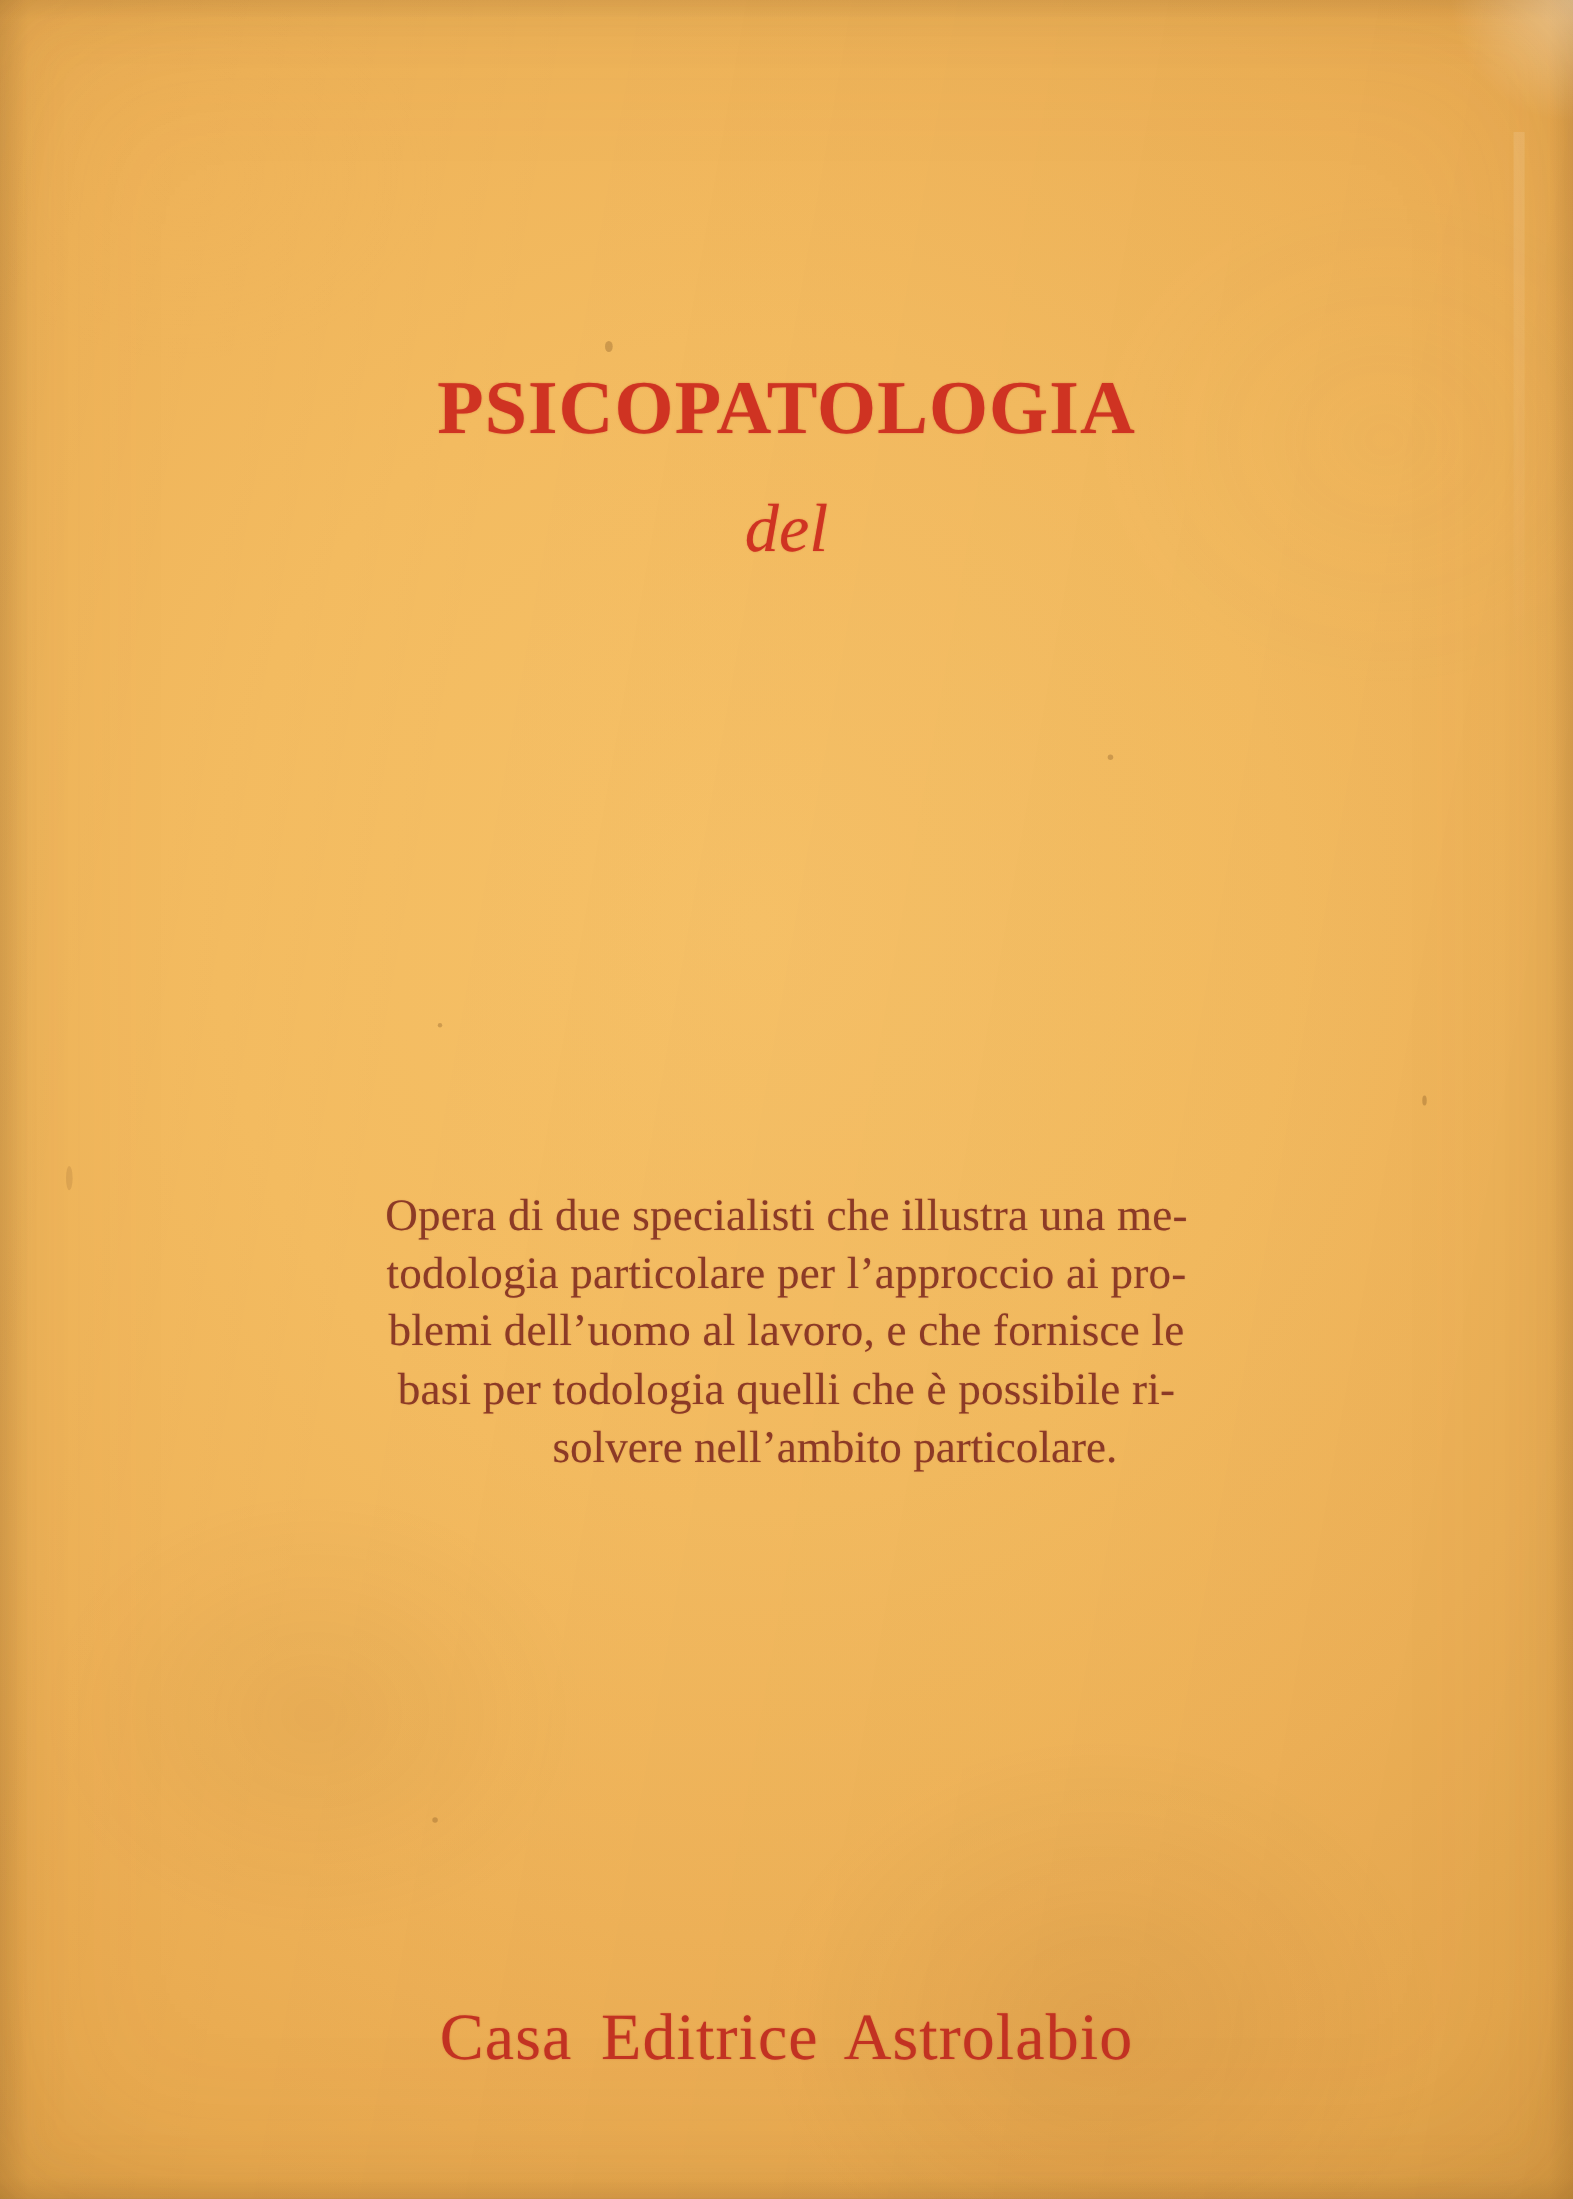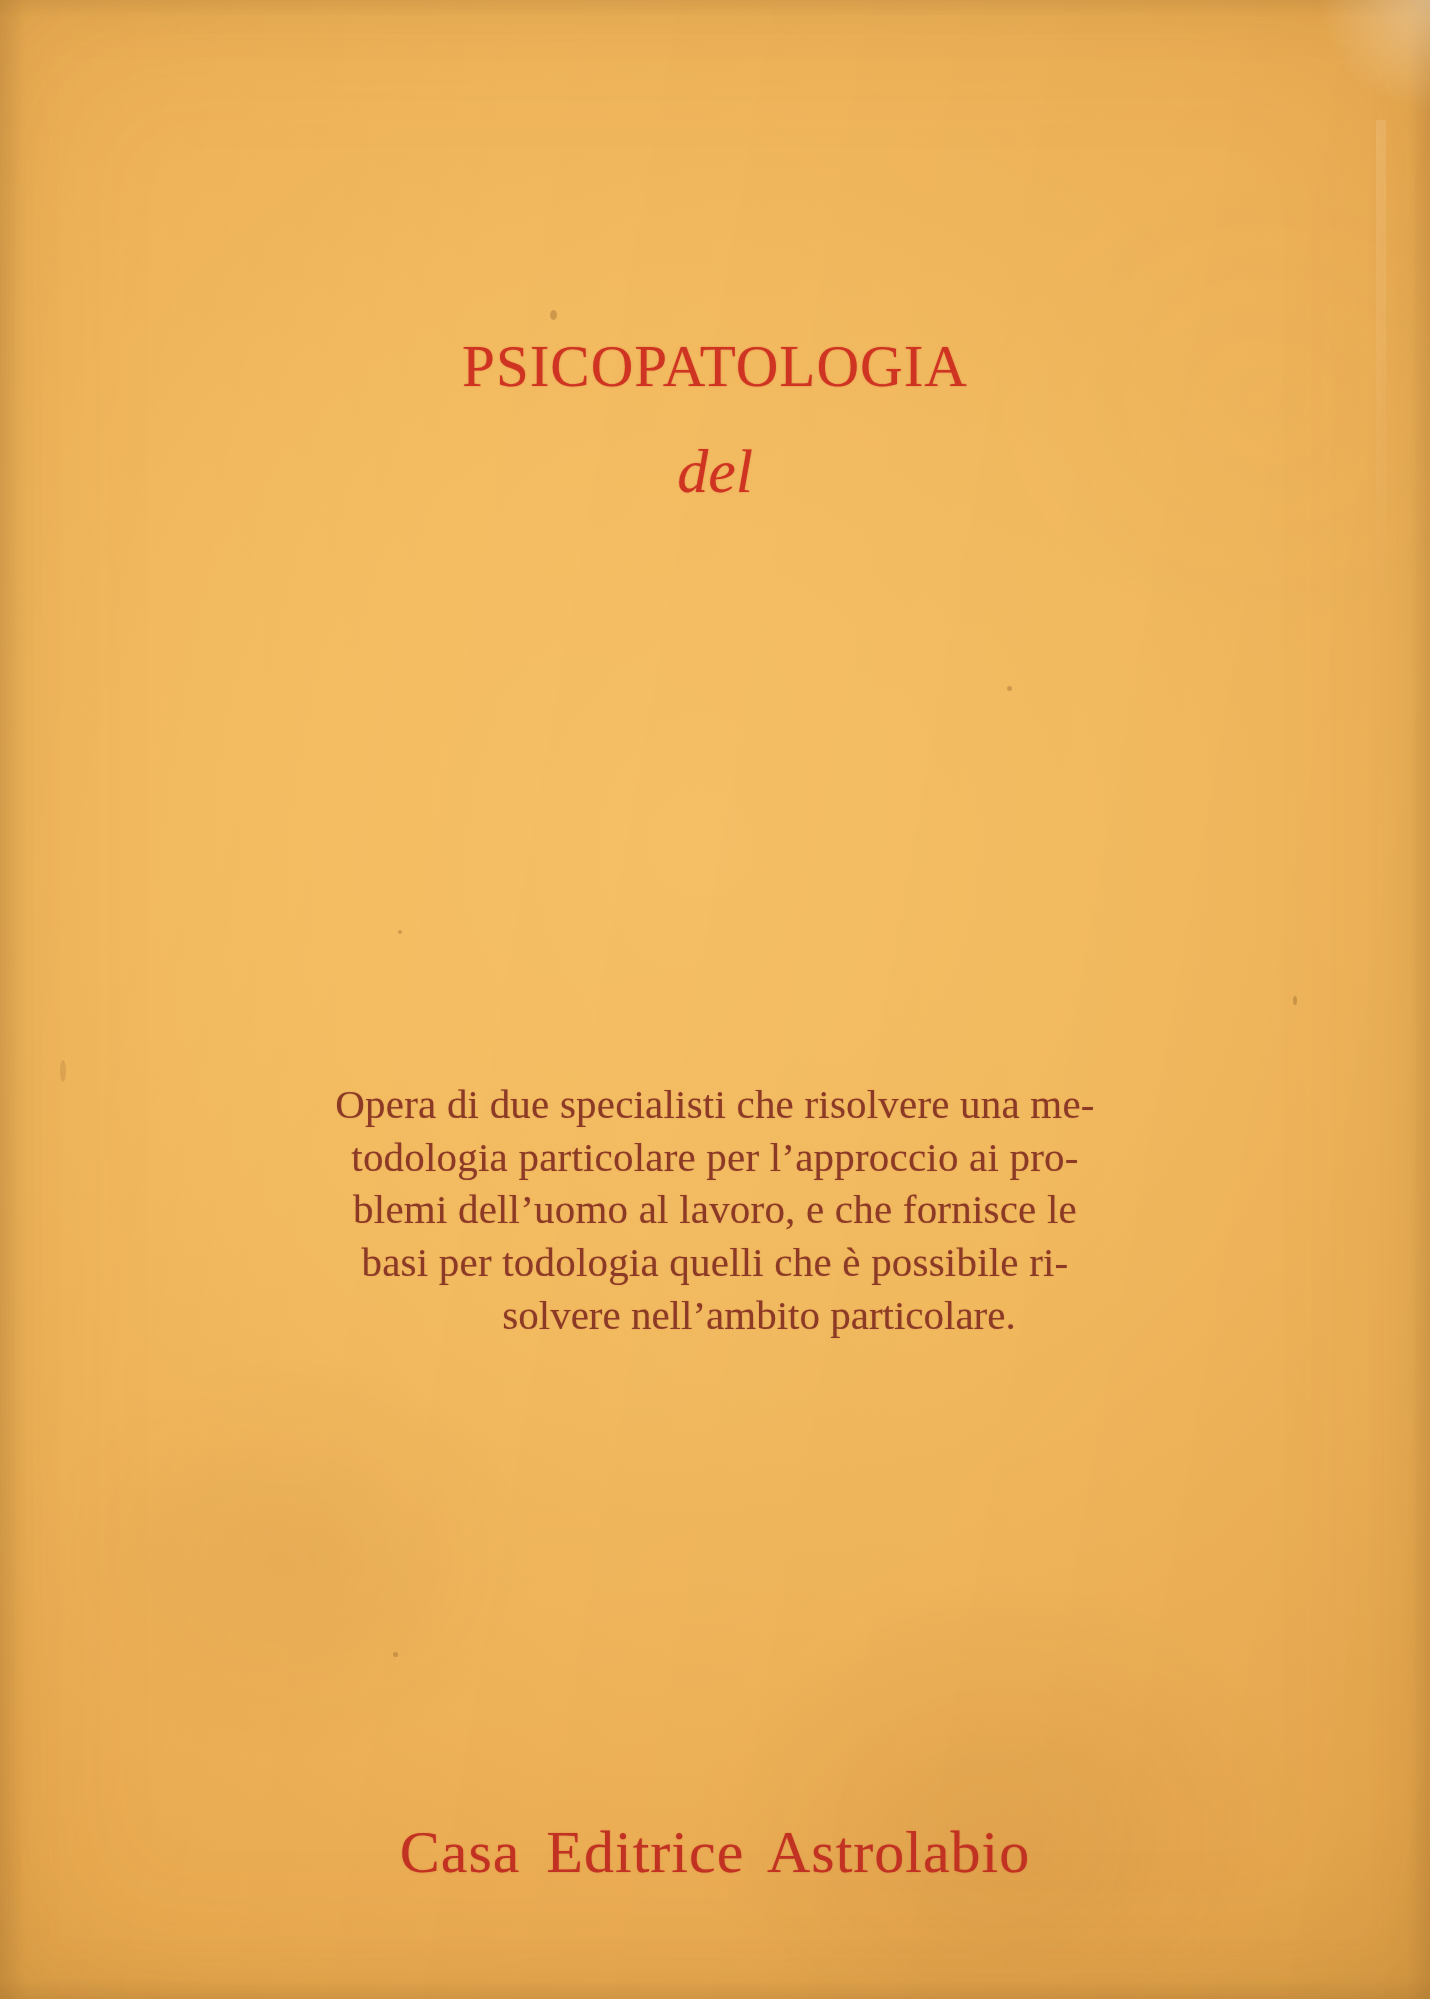--- a/index.html
+++ b/index.html
@@ -72,26 +72,27 @@
 
   .title-block {
     position: absolute;
     top: 336px;
     left: 0;
     right: 0;
     text-align: center;
     color: #c9301f;
   }
   .title-main {
-    font-size: 59px;
+    font-size: 69px;
     letter-spacing: 1px;
     line-height: 1.02;
     font-family: "Liberation Serif", serif;
     color: #cf3322;
     text-shadow: 0 0 1.6px rgba(200,45,30,0.5);
+    font-weight: bold;
   }
   .title-del {
     font-style: italic;
     font-size: 62px;
     margin-top: 40px;
     color: #cf3322;
     font-family: "Liberation Serif", serif;
     text-shadow: 0 0 1.5px rgba(200,45,30,0.45);
   }
   .title-second {
@@ -172,21 +173,21 @@
 
   <div class="layer">
 
 
     <div class="title-block">
       <div class="title-main">PSICOPATOLOGIA</div>
       <div class="title-del">del</div>
     </div>
 
     <div class="blurb">
-      <div>Opera di due specialisti che risolvere una me-</div>
+      <div>Opera di due specialisti che illustra una me-</div>
       <div>todologia particolare per l’approccio ai pro-</div>
       <div>blemi dell’uomo al lavoro,  e  che fornisce le</div>
       <div>basi  per  todologia  quelli  che  è  possibile ri-</div>
       <div class="last">solvere  nell’ambito  particolare.</div>
     </div>
 
     <div class="publisher">Casa Editrice Astrolabio</div>
   </div>
 
   <div class="speck" style="left:550px;top:310px;width:7px;height:10px;"></div>

